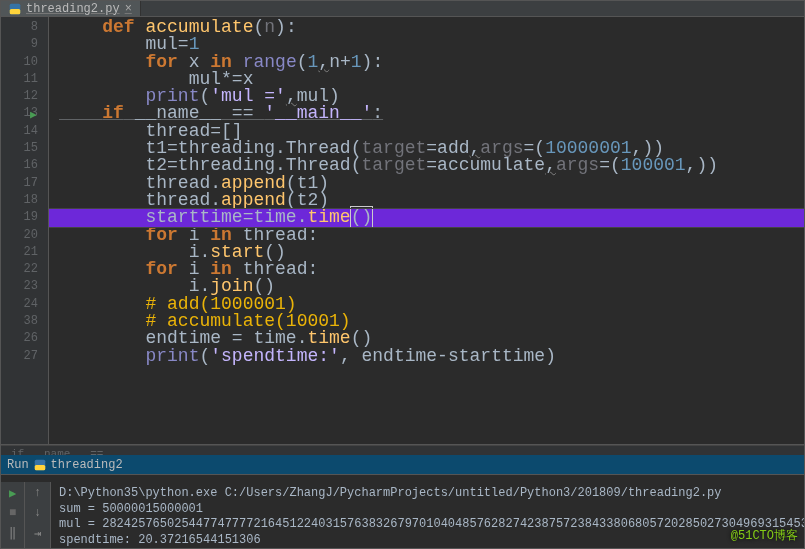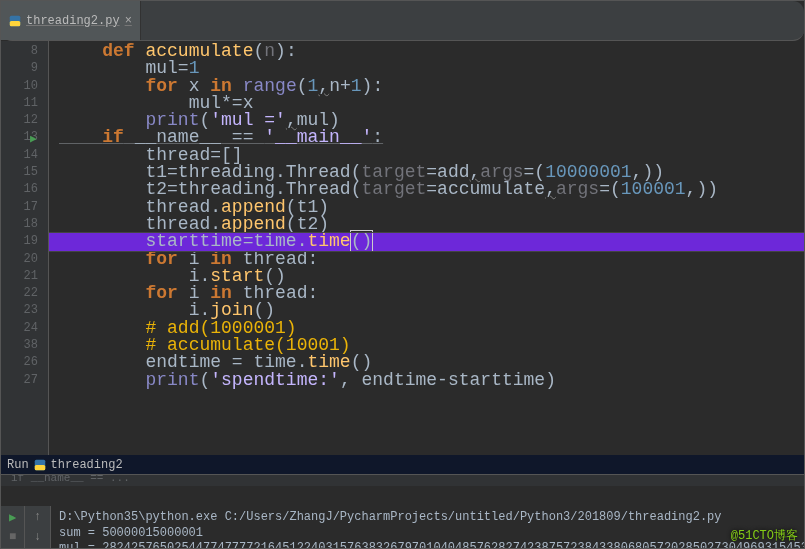--- a/index.html
+++ b/index.html
@@ -7,26 +7,25 @@
     width: 805px; height: 549px;
     background: #2b2b2b;
     font-family: "Consolas", "Courier New", monospace;
     font-size: 12.5px;
     color: #a9b7c6;
     overflow: hidden;
     position: relative;
     border: 1px solid #555;
   }
   .tabbar {
-    height: 40px;
+    height: 16px;
     background: #3c3f41;
     border-bottom: 1px solid #555;
     display: flex;
     align-items: stretch;
-    border-radius: 11px;
   }
   .tab {
     display: flex; align-items: center;
     padding: 0 8px;
     background: #515658;
     border-right: 1px solid #323232;
     font-size: 12px;
     color: #bbb;
     gap: 5px;
     text-decoration: underline;
@@ -96,21 +95,21 @@
   }
   .runpanel {
     height: 94px;
     display:flex;
     background:#2b2b2b;
   }
   .run-header {
     position:absolute;
     top:454px; left:0; right:0;
     height:20px;
-    background:#0f172a;
+    background:#0c4a6e;
     border-bottom:1px solid #555;
     display:flex; align-items:center;
     font-size:12px; color:#bbb;
     padding-left:6px;
     gap:5px;
   }
   .run-body {
     margin-top:20px;
     display:flex;
     flex:1;

